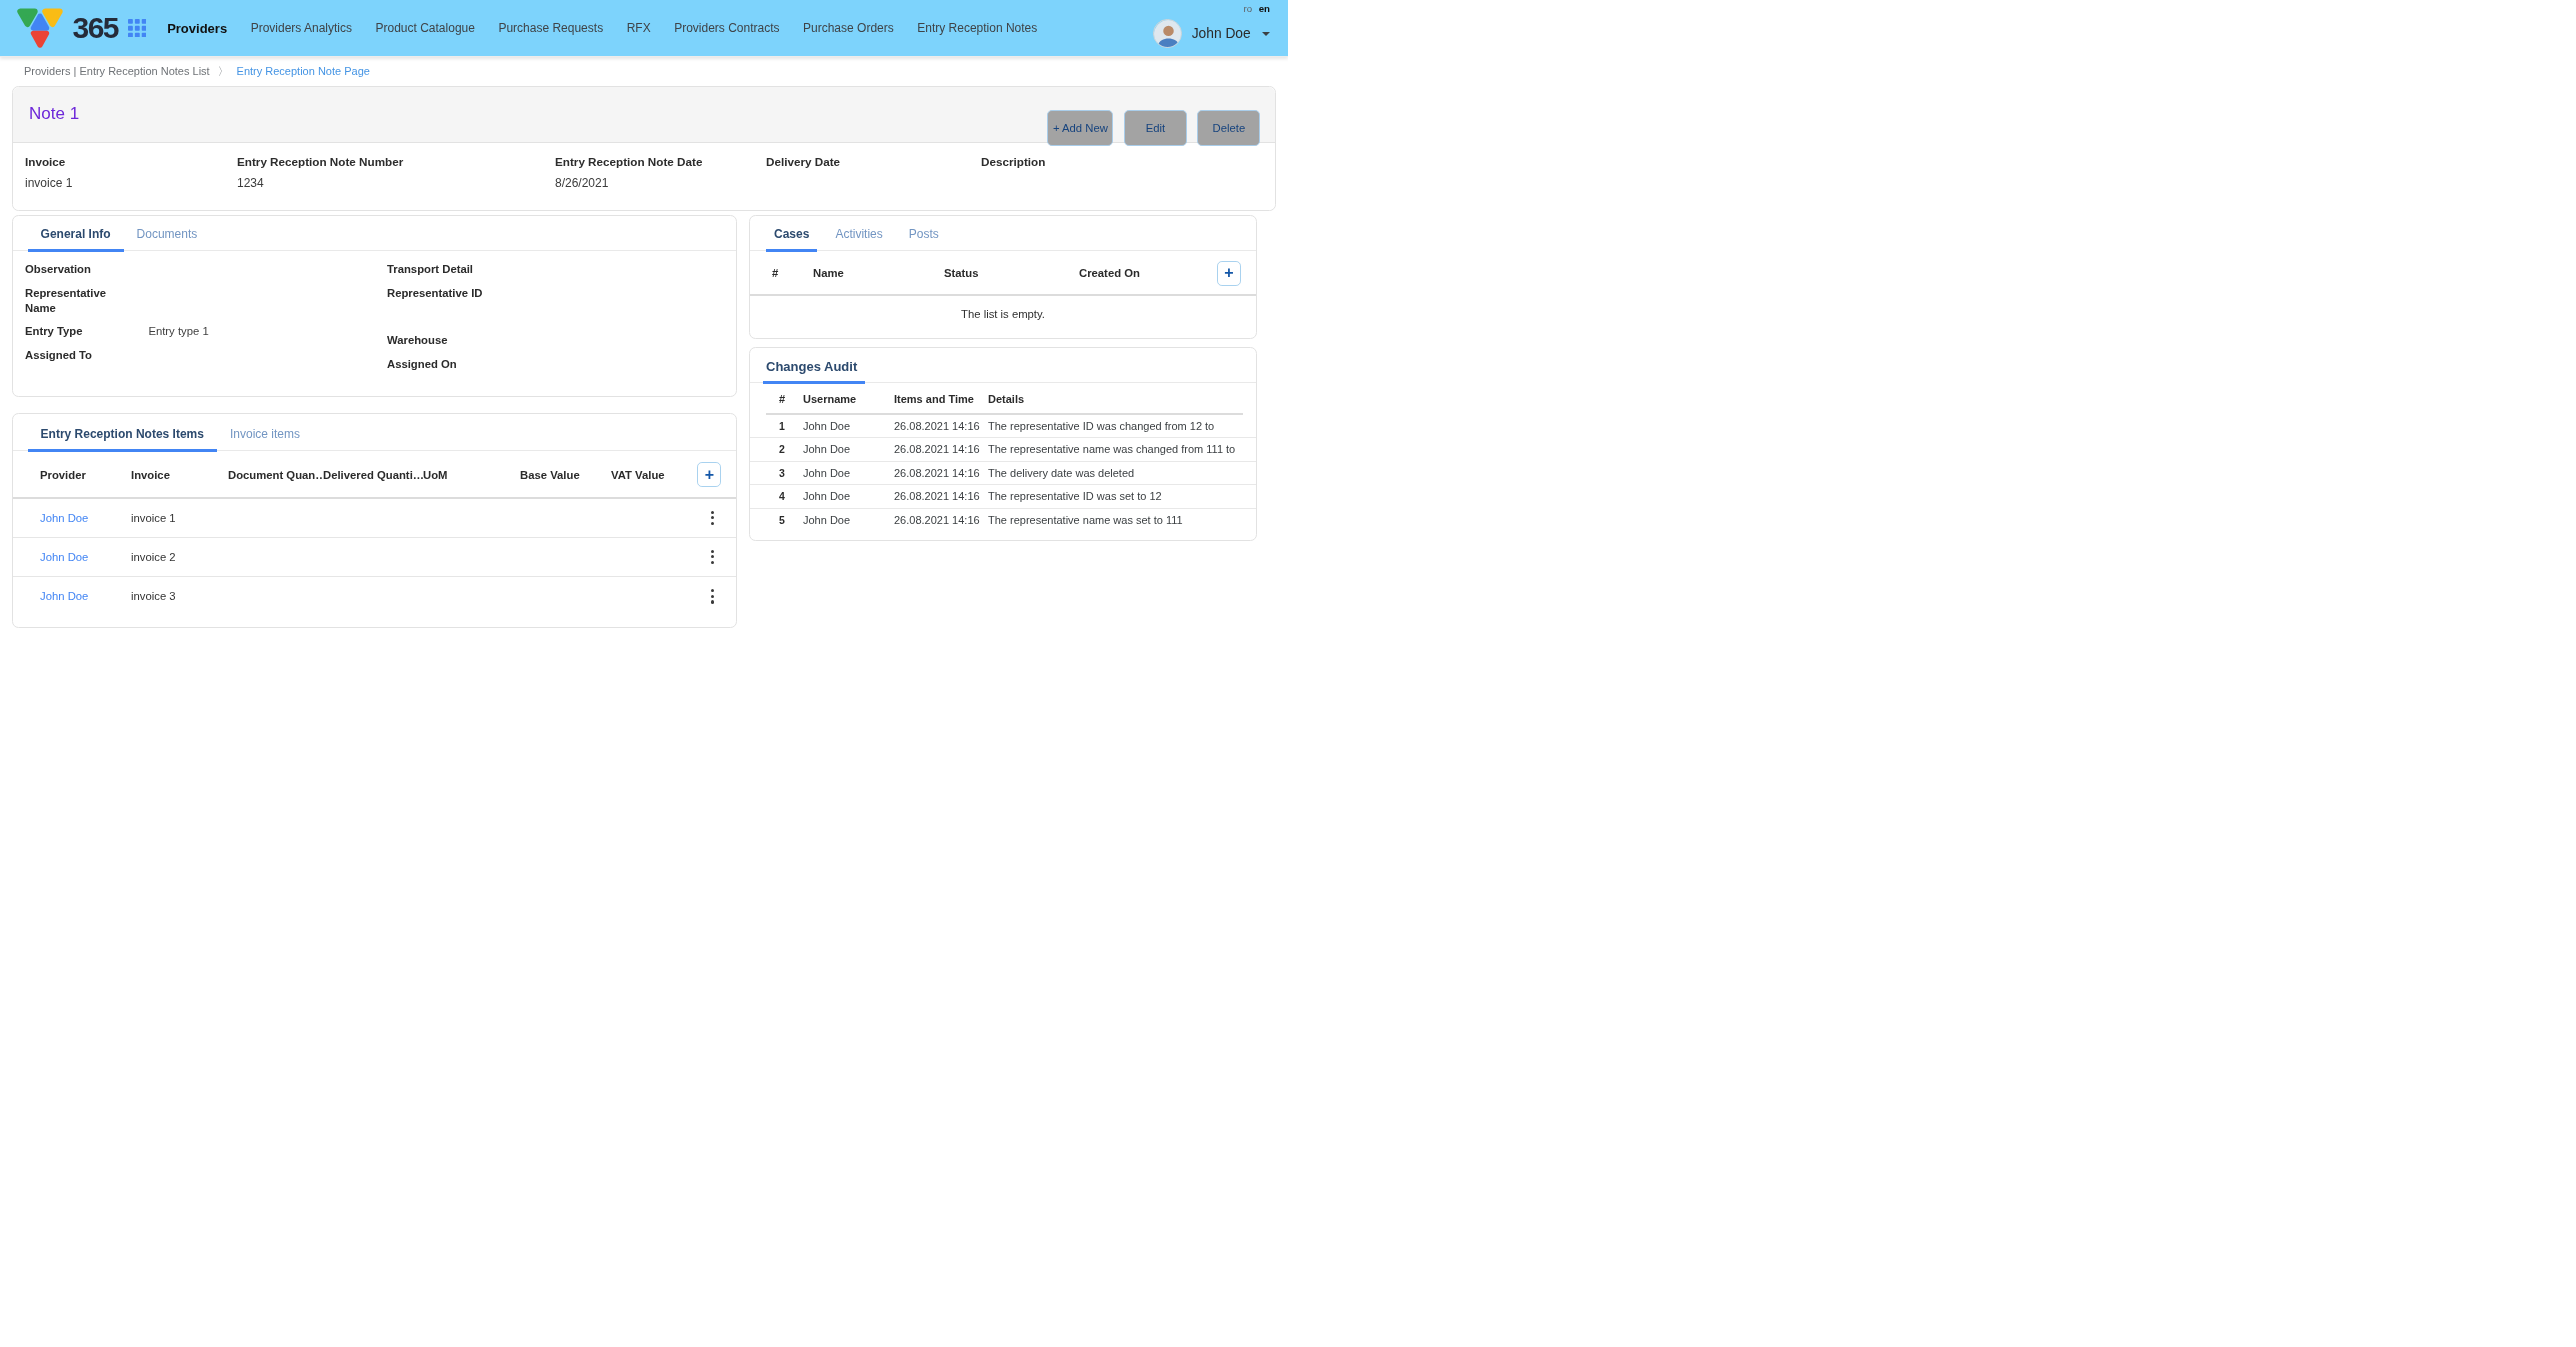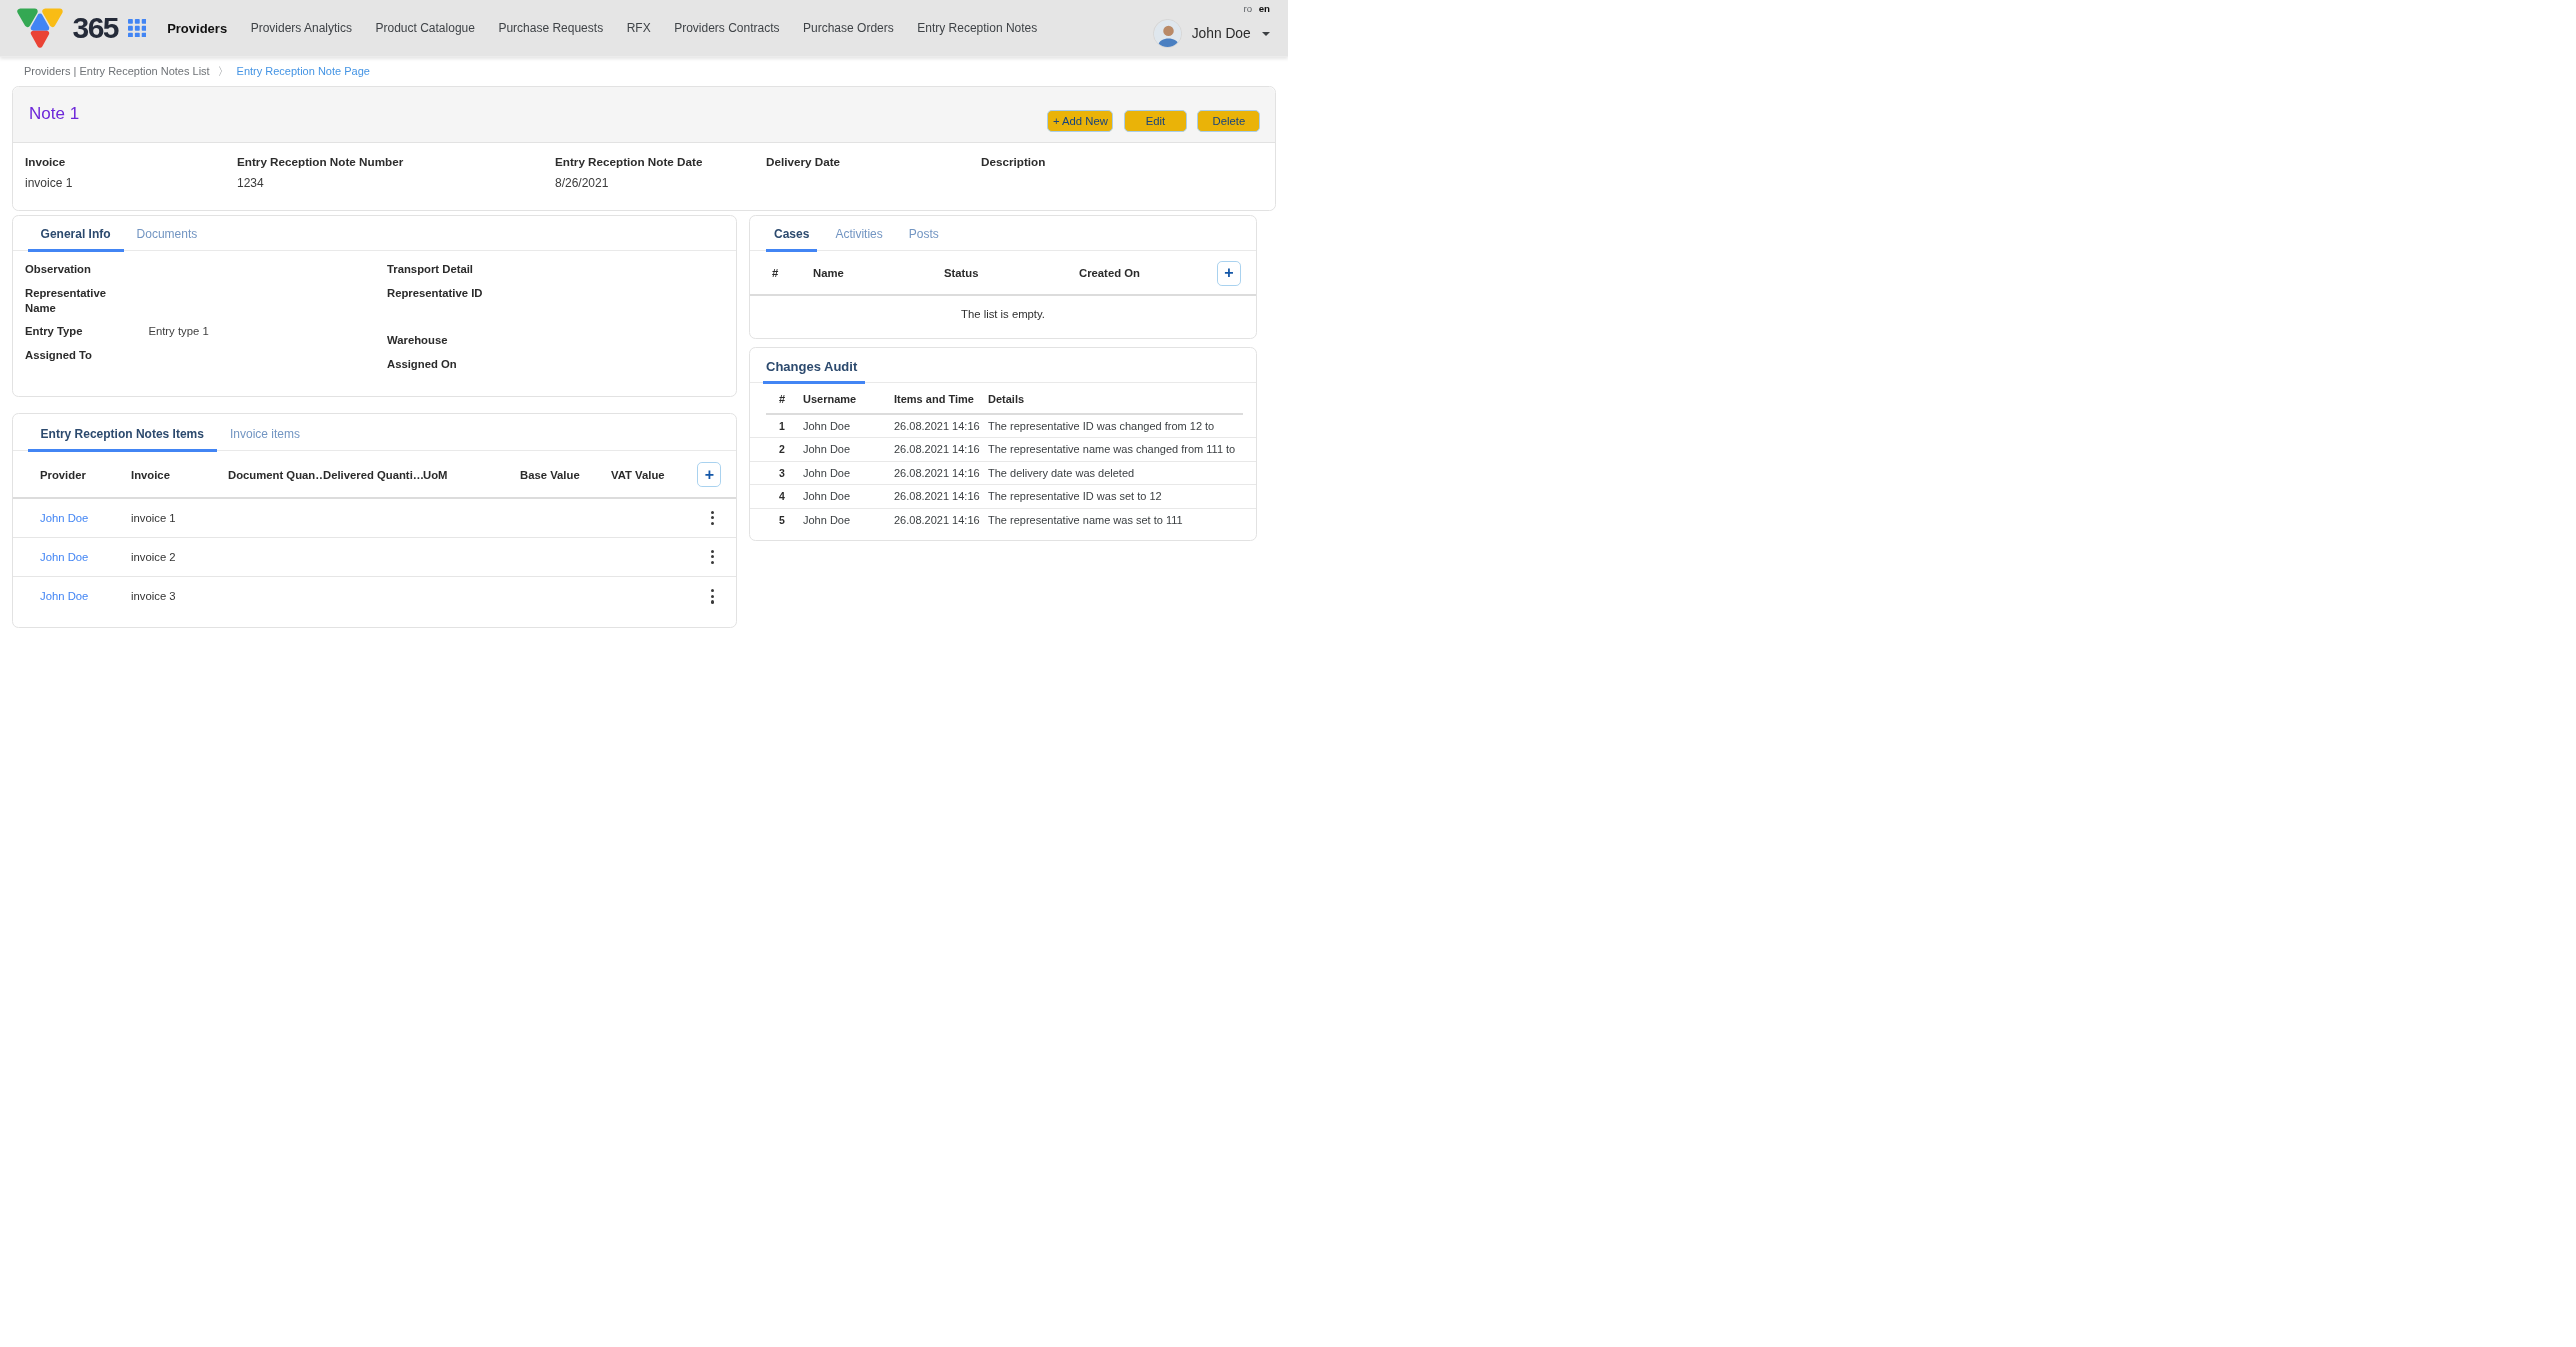--- a/index.html
+++ b/index.html
@@ -4,21 +4,21 @@
 <style>
   * { margin:0; padding:0; box-sizing:border-box; }
   html,body { background:#ffffff; }
   body {
     width:1288px; height:674px; position:relative; overflow:hidden;
     font-family:"Liberation Sans","DejaVu Sans",sans-serif;
     color:#2f2f2f; -webkit-font-smoothing:antialiased;
   }
   
   .navbar {
-    height:57px; background:#e5e5e5; display:flex; align-items:center;
+    height:57px; background:#7dd3fc; display:flex; align-items:center;
     padding:0 18px 0 14.6px; position:relative;
     border-bottom:0.8px solid #ececec;
     box-shadow:0 1.6px 3.2px rgba(0,0,0,.10);
     z-index:5;
   }
   .logo-wrap { display:flex; align-items:center; gap:8px; }
   .logo-num { font-size:30px; font-weight:700; color:#252b39; letter-spacing:-1.6px; }
   .grid-icon { margin-left:9.7px; cursor:pointer; display:flex; }
   .nav-items { display:flex; align-items:center; gap:23.5px; margin-left:21px; }
   .nav-item { font-size:12px; color:#3f4347; text-decoration:none; cursor:pointer; white-space:nowrap; }
@@ -41,23 +41,23 @@
   .main { padding:0 12px; }
   .card { background:#fff; border:0.8px solid #e2e2e2; border-radius:6.5px; }
 
   
   .header-card { margin-top:1.6px; }
   .header-top { background:#f5f5f5; border-radius:6.5px 6.5px 0 0; padding:11.3px 16px 18px; position:relative; }
   .header-subtitle { font-size:11.3px; color:#333; }
   .header-title { font-size:17px; color:#6d28d9; margin-top:5.7px; }
   .header-actions { position:absolute; right:14.6px; top:23px; display:flex; gap:10.5px; }
   .btn {
-    background:#eab308; border:0.8px solid #a9cdea; border-radius:4.9px;
+    background:#a3a3a3; border:0.8px solid #a9cdea; border-radius:4.9px;
     color:#16437e; font-size:11.3px; font-family:inherit;
-    padding:4px 0; width:63px; cursor:pointer;
+    padding:11px 0; width:63px; cursor:pointer;
   }
   .btn.wide { width:66px; }
   .header-fields {
     border-top:0.8px solid #e2e2e2; background:#fff; border-radius:0 0 6.5px 6.5px;
     display:grid; grid-template-columns:212px 318px 211px 215px 1fr;
     padding:12px 8px 19.4px 12px;
   }
   .field-label { font-size:11.7px; font-weight:700; color:#2d2d2d; }
   .field-value { font-size:12px; color:#3c3c3c; margin-top:8px; min-height:14.6px; }
 

